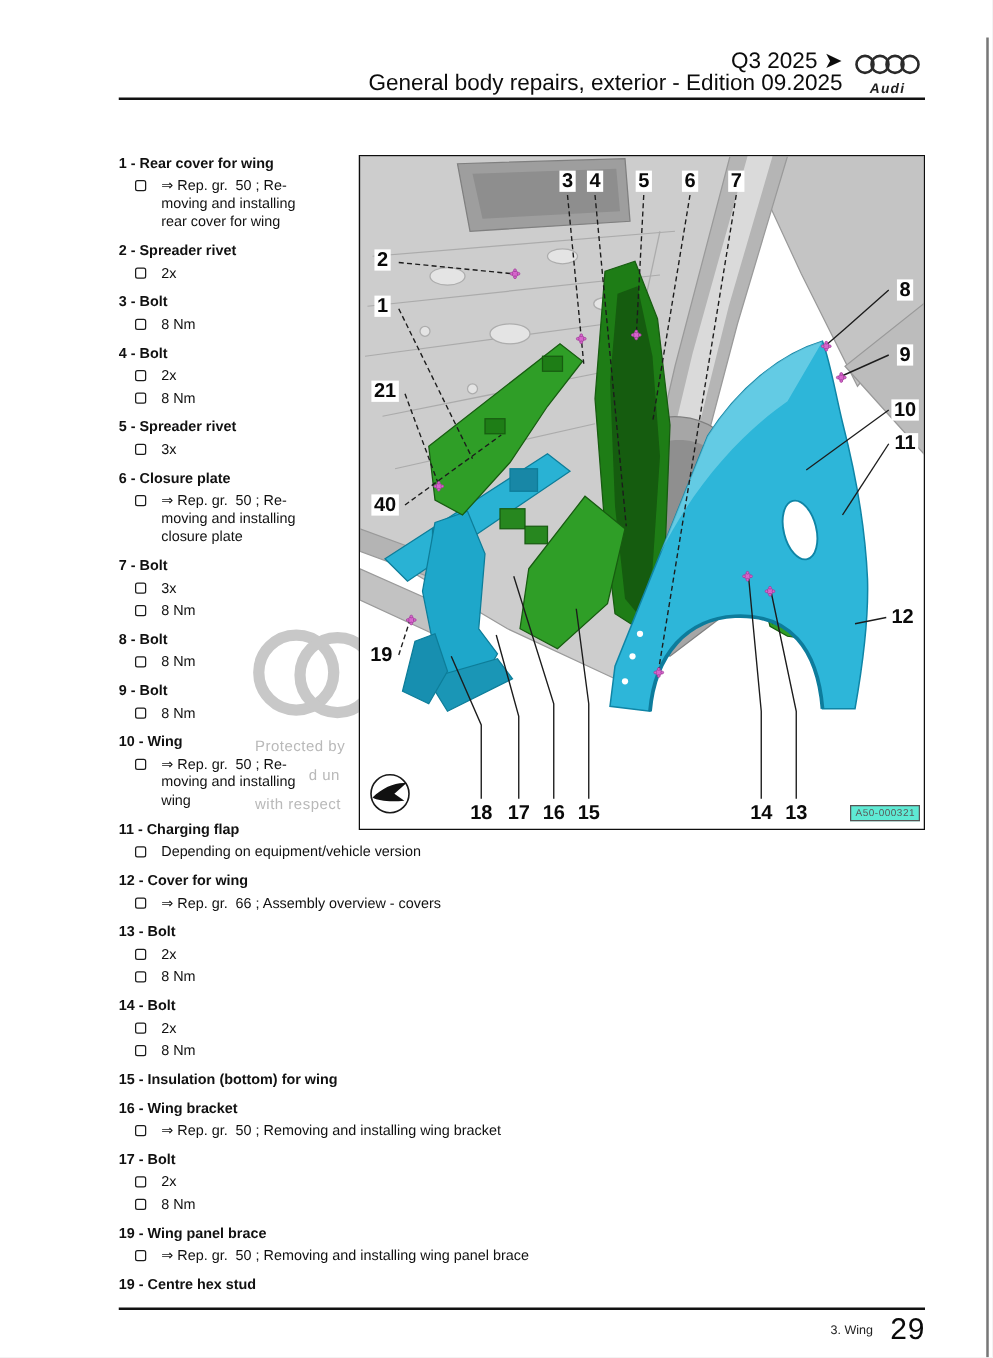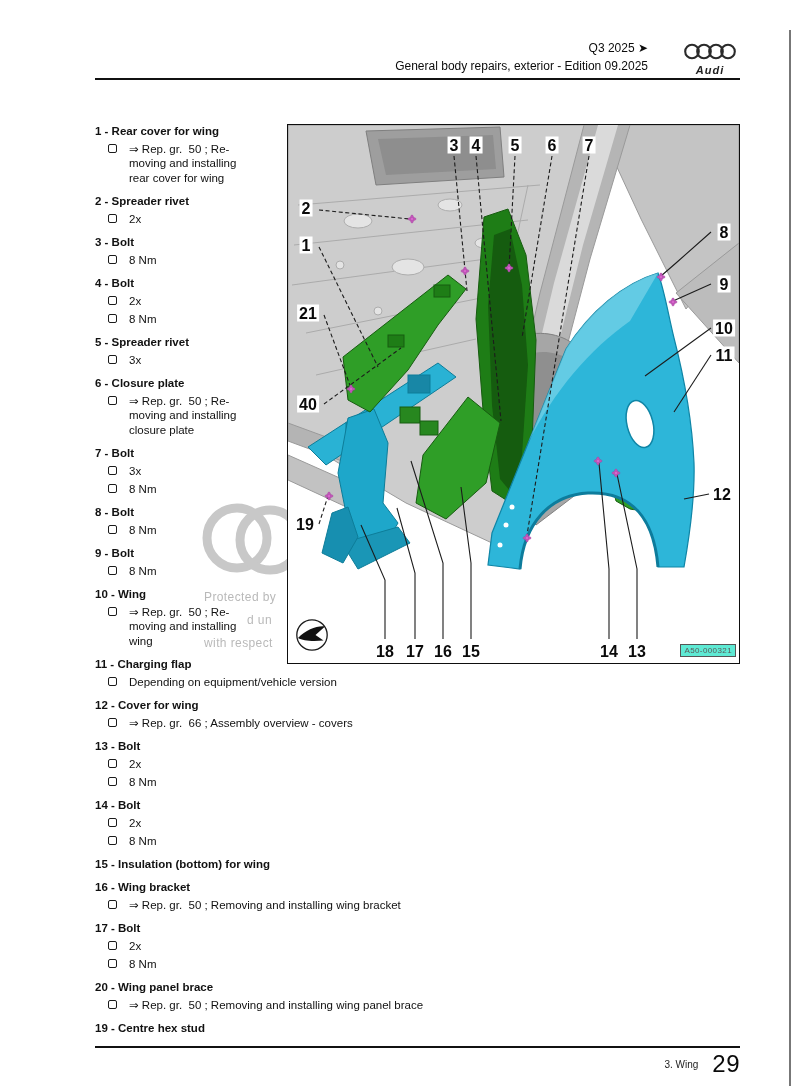--- a/index.html
+++ b/index.html
@@ -6,21 +6,21 @@
   .page{
     position:relative;width:794px;height:1086px;background:#ffffff;
     font-family:"Liberation Sans","DejaVu Sans",sans-serif;color:#111;
     overflow:hidden;margin:0 auto;
   }
   
   .page-edge{position:absolute;left:789px;top:30px;width:2px;height:1056px;background:#777;}
 
   
   .hdr{position:absolute;top:39px;left:95px;width:645px;z-index:3;}
-  .hdr-text{margin-right:92px;text-align:right;font-size:12px;line-height:18px;color:#0c0c0c;}
+  .hdr-text{margin-right:66px;text-align:right;font-size:18px;line-height:18px;color:#0c0c0c;}
   .hdr-logo{position:absolute;right:2px;top:4px;width:56px;text-align:center;}
   .hdr-logo .brand{font-size:11px;font-weight:bold;font-style:italic;letter-spacing:1px;color:#222;line-height:12px;}
   .hdr-rule{position:absolute;top:78px;left:95px;width:645px;height:1.6px;background:#111;z-index:3;}
 
   
   .wm{position:absolute;z-index:0;color:#b9b9b9;font-size:12px;letter-spacing:.4px;white-space:nowrap;}
   .wm-rings{position:absolute;left:198px;top:497px;z-index:0;}
 
   
   .content{position:absolute;left:95px;top:124px;width:645px;z-index:1;}
@@ -422,21 +422,21 @@
           <div class="sub">
             <span class="cb"></span>
             <span class="sub-t">2x</span>
           </div>
           <div class="sub">
             <span class="cb"></span>
             <span class="sub-t">8 Nm</span>
           </div>
         </div>
         <div class="part">
-          <div class="part-h">20 - Wing panel brace</div>
+          <div class="part-h">19 - Wing panel brace</div>
           <div class="sub">
             <span class="cb"></span>
             <span class="sub-t">⇒ Rep. gr.  50 ; Removing and installing wing panel brace</span>
           </div>
         </div>
         <div class="part">
           <div class="part-h">19 - Centre hex stud</div>
         </div>
       </div>
   </div>

